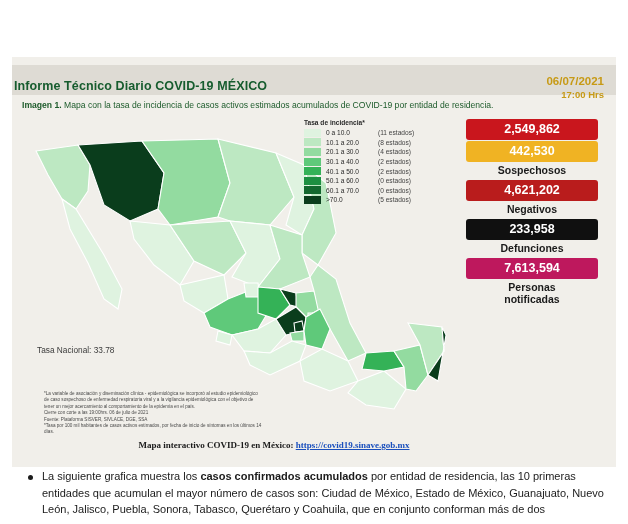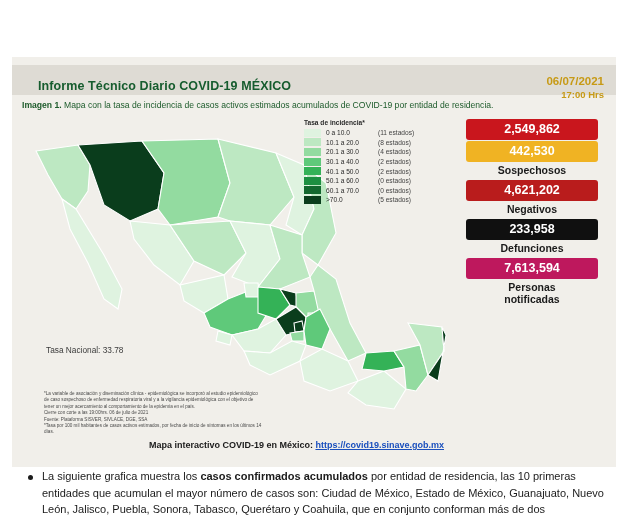--- a/index.html
+++ b/index.html
@@ -14,50 +14,50 @@
   .slide{
     position:absolute;left:12px;top:57px;width:604px;height:410px;
     background:#f1efea;
   }
   
   .hdr{
     position:absolute;left:0;top:8px;width:604px;height:30px;
     background:#dedbd4;
   }
   .hdr-title{
-    position:absolute;left:26px;top:14px;
+    position:absolute;left:2px;top:14px;
     font-size:12.5px;font-weight:bold;color:#165c2e;letter-spacing:.1px;
   }
   .hdr-date{
     position:absolute;right:12px;top:10px;text-align:right;
     font-size:11.5px;font-weight:bold;color:#c79a16;line-height:13px;
   }
   .hdr-time{
     position:absolute;right:12px;top:24px;text-align:right;
     font-size:9.5px;font-weight:bold;color:#c79a16;
   }
   .caption{
     position:absolute;left:10px;top:43px;width:560px;
     font-size:8.6px;color:#1d5b2b;
   }
   .caption b{font-weight:bold;}
 
   
   .mapwrap{position:absolute;left:6px;top:56px;width:430px;height:340px;}
   .map-svg{position:absolute;left:0;top:0;}
   .tasa-nacional{
-    position:absolute;left:28px;top:232px;font-size:8.3px;color:#3b3b3b;
+    position:absolute;left:19px;top:232px;font-size:8.3px;color:#3b3b3b;
   }
   .footnotes{
     position:absolute;left:26px;top:278px;width:220px;
     font-size:4.6px;line-height:6.4px;color:#4a4a4a;
   }
   .interactive{
     position:absolute;left:86px;top:327px;width:340px;
-    font-size:9px;font-weight:bold;color:#1b1b1b;text-align:right;
+    font-size:9px;font-weight:bold;color:#1b1b1b;text-align:center;font-family:Liberation Serif, serif;
   }
   .interactive a{color:#1a4fbd;text-decoration:underline;}
 
   
   .legend{
     position:absolute;left:292px;top:62px;width:140px;
     font-size:6.6px;color:#2a2a2a;
   }
   .legend-title{font-size:6.6px;font-weight:bold;margin-bottom:2px;}
   .legend-row{display:flex;align-items:center;height:9.6px;}

